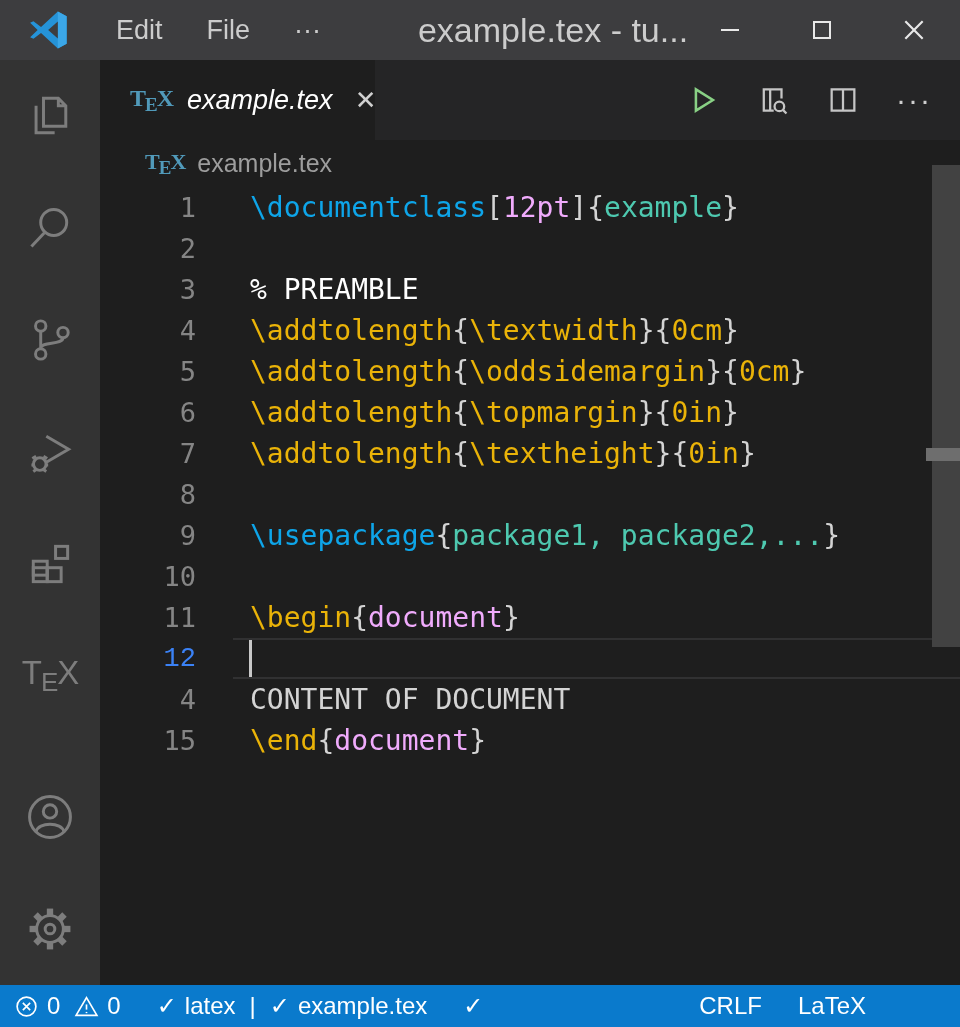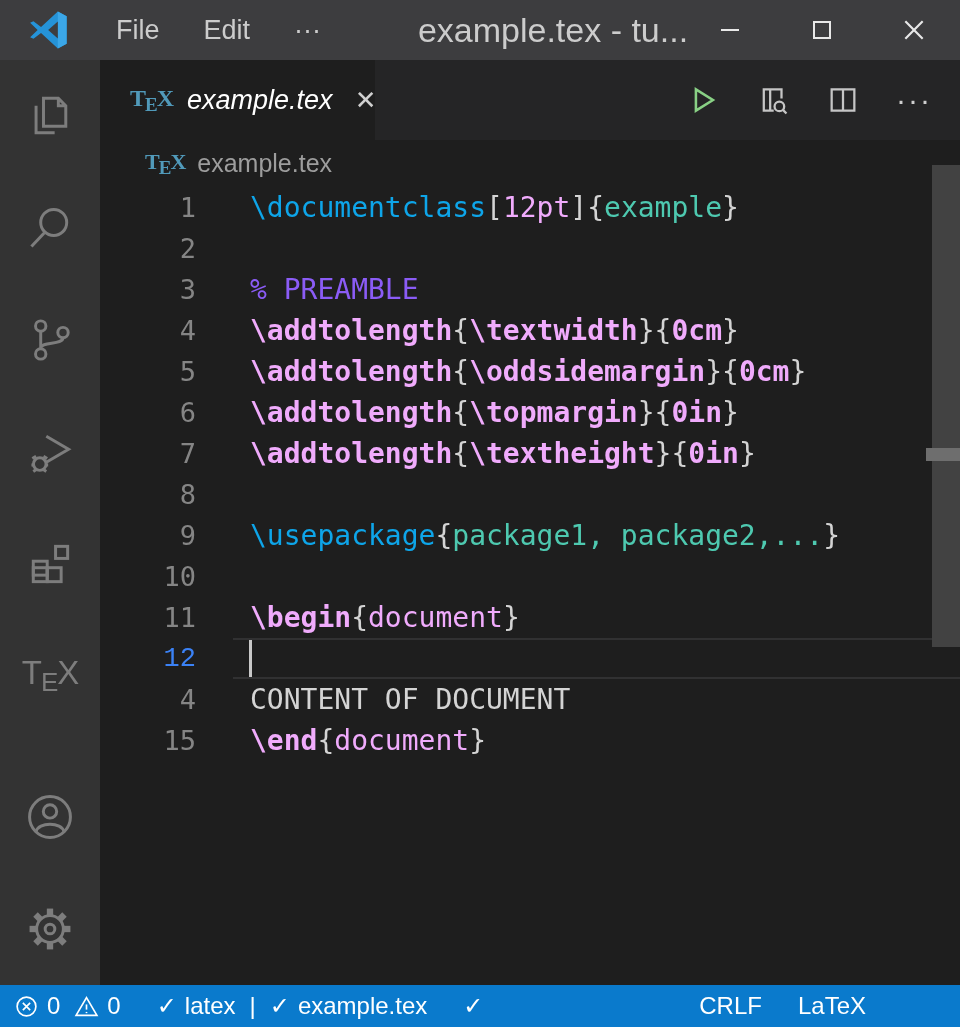--- a/index.html
+++ b/index.html
@@ -47,22 +47,22 @@
 
   
   .code-area { flex:1; position:relative; font-family:"DejaVu Sans Mono", monospace; font-size:28px; }
   .code-line { position:relative; height:41px; display:flex; align-items:center; }
   .line-number { width:96px; text-align:right; color:#858585; font-size:27px; flex:0 0 auto; }
   .code-line.current .line-number { color:#3b82f6;font-family:Liberation Mono, monospace; }
   .line-code { padding-left:54px; white-space:pre; }
   .code-line.current::after { content:''; position:absolute; left:133px; right:0; top:0; bottom:0;
       border-top:2px solid #313132; border-bottom:2px solid #313132; pointer-events:none; }
   .cursor { position:absolute; left:149px; top:1px; bottom:1px; width:3px; background:#c8c8c8; }
-  .tk-cmd { color:#0ea5e9; } .tk-fn { color:#f0abfc;font-weight:bold; } .tk-prm { color:#f0abfc; }
-  .tk-cls { color:#4EC9B0; } .tk-com { color:#8b5cf6; } .tk-pln { color:#D4D4D4; }
+  .tk-cmd { color:#0ea5e9; } .tk-fn { color:#eab308; } .tk-prm { color:#f0abfc; }
+  .tk-cls { color:#4EC9B0; } .tk-com { color:#ffffff; } .tk-pln { color:#D4D4D4; }
 
   
   .scroll-thumb { position:absolute; top:105px; right:0; width:28px; height:482px; background:#424242; }
   .overview-band { position:absolute; top:388px; right:0; width:34px; height:13px; background:#6e6e6e; }
 
   
   .statusbar { height:42px; background:#0a7acc; color:#ffffff; display:flex;
                align-items:center; justify-content:space-between; font-size:24px; }
   .sb-left, .sb-right { display:flex; align-items:center; height:100%; }
   .sb-left { padding-left:14px; }
@@ -75,22 +75,22 @@
 </head>
 <body>
 
 <div class="titlebar">
   <svg class="logo" viewBox="0 0 100 100">
     <path d="M71 6 L31 43 13 29 5 33 23 50 5 67 13 71 31 57 71 94 92 83 92 17 Z" fill="#2593d8"></path>
     <path d="M71 6 L92 17 92 83 71 94 Z" fill="#3ba7e8"></path>
     <path d="M71 30 L48 50 71 70 Z" fill="#3d3d3f"></path>
   </svg>
   <div class="menus">
+    <div class="menu-item">Edit</div>
     <div class="menu-item">File</div>
-    <div class="menu-item">Edit</div>
     <div class="menu-item">···</div>
   </div>
   <div class="win-title">example.tex - tu...</div>
   <div class="win-controls">
     <div class="win-btn">
       <svg width="24" height="24" viewBox="0 0 24 24">
           <line x1="3" y1="12" x2="21" y2="12" stroke="#e8e8e8" stroke-width="2"></line>
         </svg>
     </div>
     <div class="win-btn">

